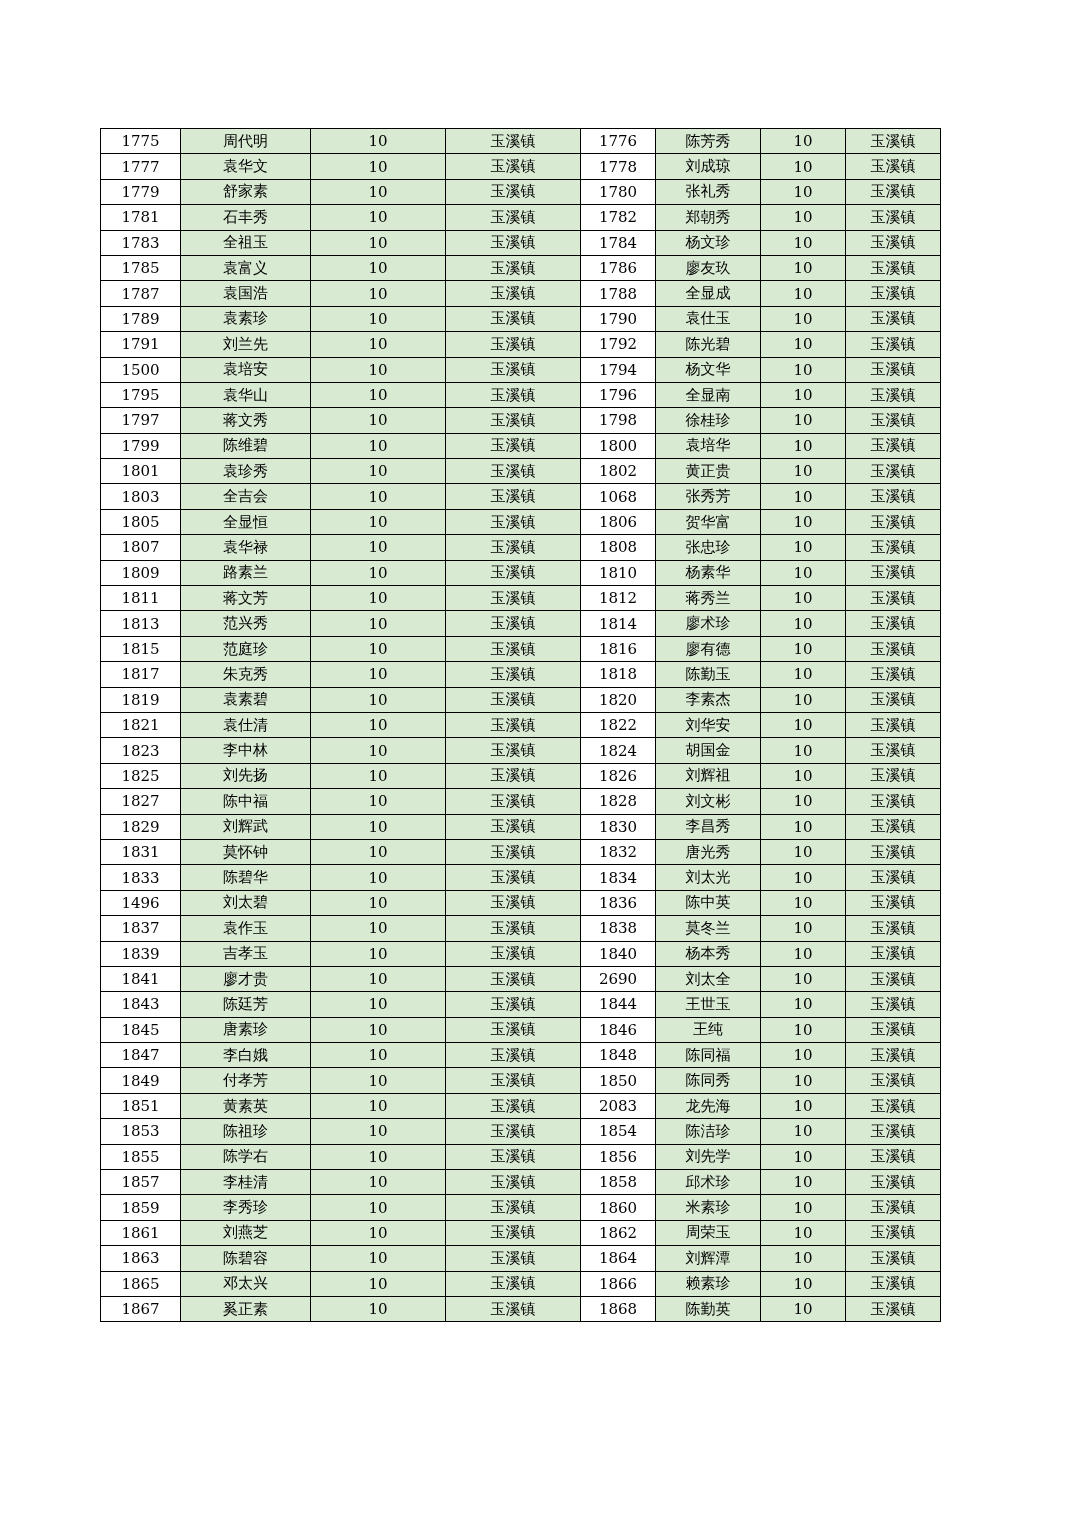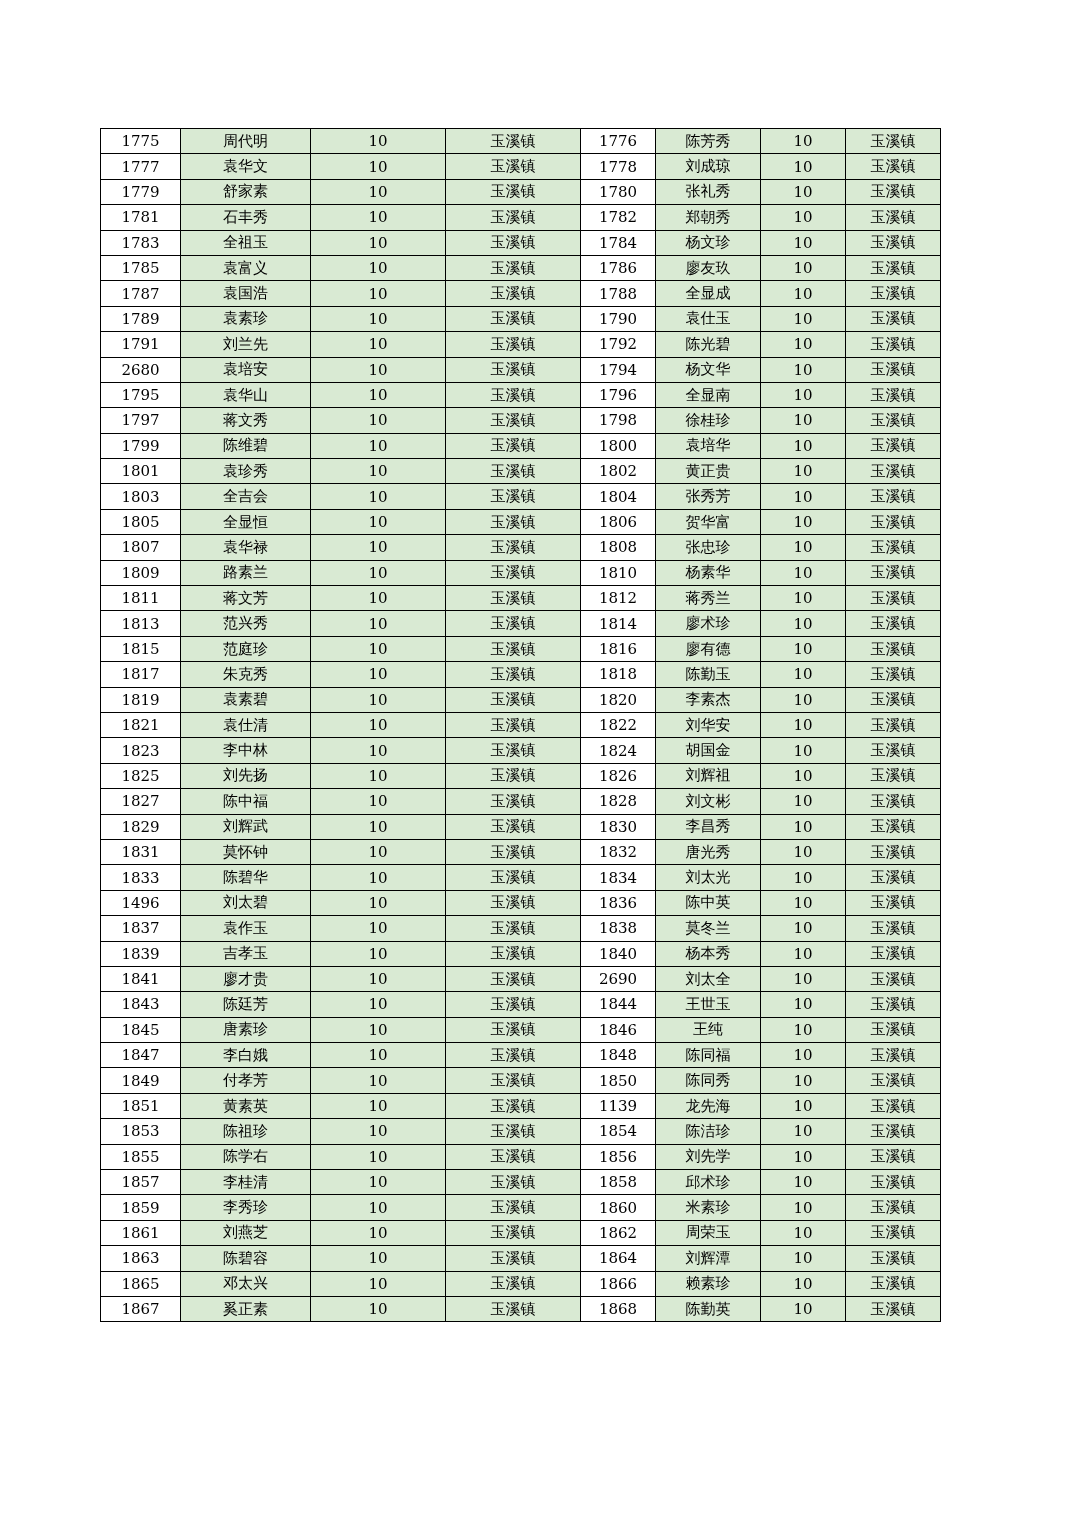--- a/index.html
+++ b/index.html
@@ -137,21 +137,21 @@
           <td class="cell-white">1791</td>
           <td class="cell-green">刘兰先</td>
           <td class="cell-green">10</td>
           <td class="cell-green">玉溪镇</td>
           <td class="cell-white">1792</td>
           <td class="cell-green">陈光碧</td>
           <td class="cell-green">10</td>
           <td class="cell-green">玉溪镇</td>
         </tr>
         <tr>
-          <td class="cell-white">2680</td>
+          <td class="cell-white">1500</td>
           <td class="cell-green">袁培安</td>
           <td class="cell-green">10</td>
           <td class="cell-green">玉溪镇</td>
           <td class="cell-white">1794</td>
           <td class="cell-green">杨文华</td>
           <td class="cell-green">10</td>
           <td class="cell-green">玉溪镇</td>
         </tr>
         <tr>
           <td class="cell-white">1795</td>
@@ -191,21 +191,21 @@
           <td class="cell-white">1802</td>
           <td class="cell-green">黄正贵</td>
           <td class="cell-green">10</td>
           <td class="cell-green">玉溪镇</td>
         </tr>
         <tr>
           <td class="cell-white">1803</td>
           <td class="cell-green">全吉会</td>
           <td class="cell-green">10</td>
           <td class="cell-green">玉溪镇</td>
-          <td class="cell-white">1804</td>
+          <td class="cell-white">1068</td>
           <td class="cell-green">张秀芳</td>
           <td class="cell-green">10</td>
           <td class="cell-green">玉溪镇</td>
         </tr>
         <tr>
           <td class="cell-white">1805</td>
           <td class="cell-green">全显恒</td>
           <td class="cell-green">10</td>
           <td class="cell-green">玉溪镇</td>
           <td class="cell-white">1806</td>
@@ -431,21 +431,21 @@
           <td class="cell-white">1850</td>
           <td class="cell-green">陈同秀</td>
           <td class="cell-green">10</td>
           <td class="cell-green">玉溪镇</td>
         </tr>
         <tr>
           <td class="cell-white">1851</td>
           <td class="cell-green">黄素英</td>
           <td class="cell-green">10</td>
           <td class="cell-green">玉溪镇</td>
-          <td class="cell-white">1139</td>
+          <td class="cell-white">2083</td>
           <td class="cell-green">龙先海</td>
           <td class="cell-green">10</td>
           <td class="cell-green">玉溪镇</td>
         </tr>
         <tr>
           <td class="cell-white">1853</td>
           <td class="cell-green">陈祖珍</td>
           <td class="cell-green">10</td>
           <td class="cell-green">玉溪镇</td>
           <td class="cell-white">1854</td>

